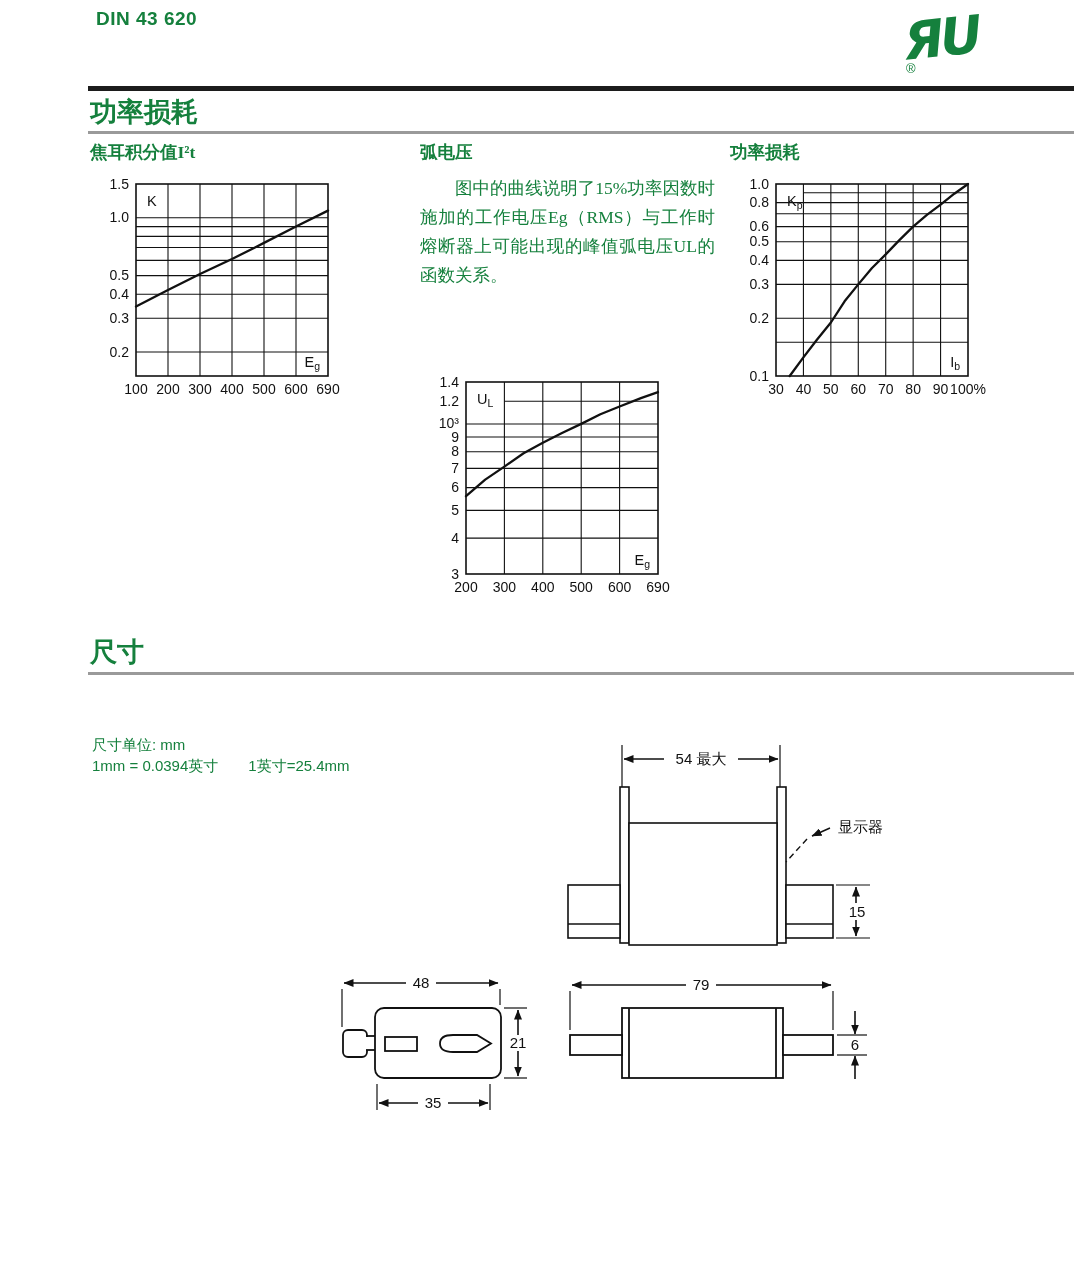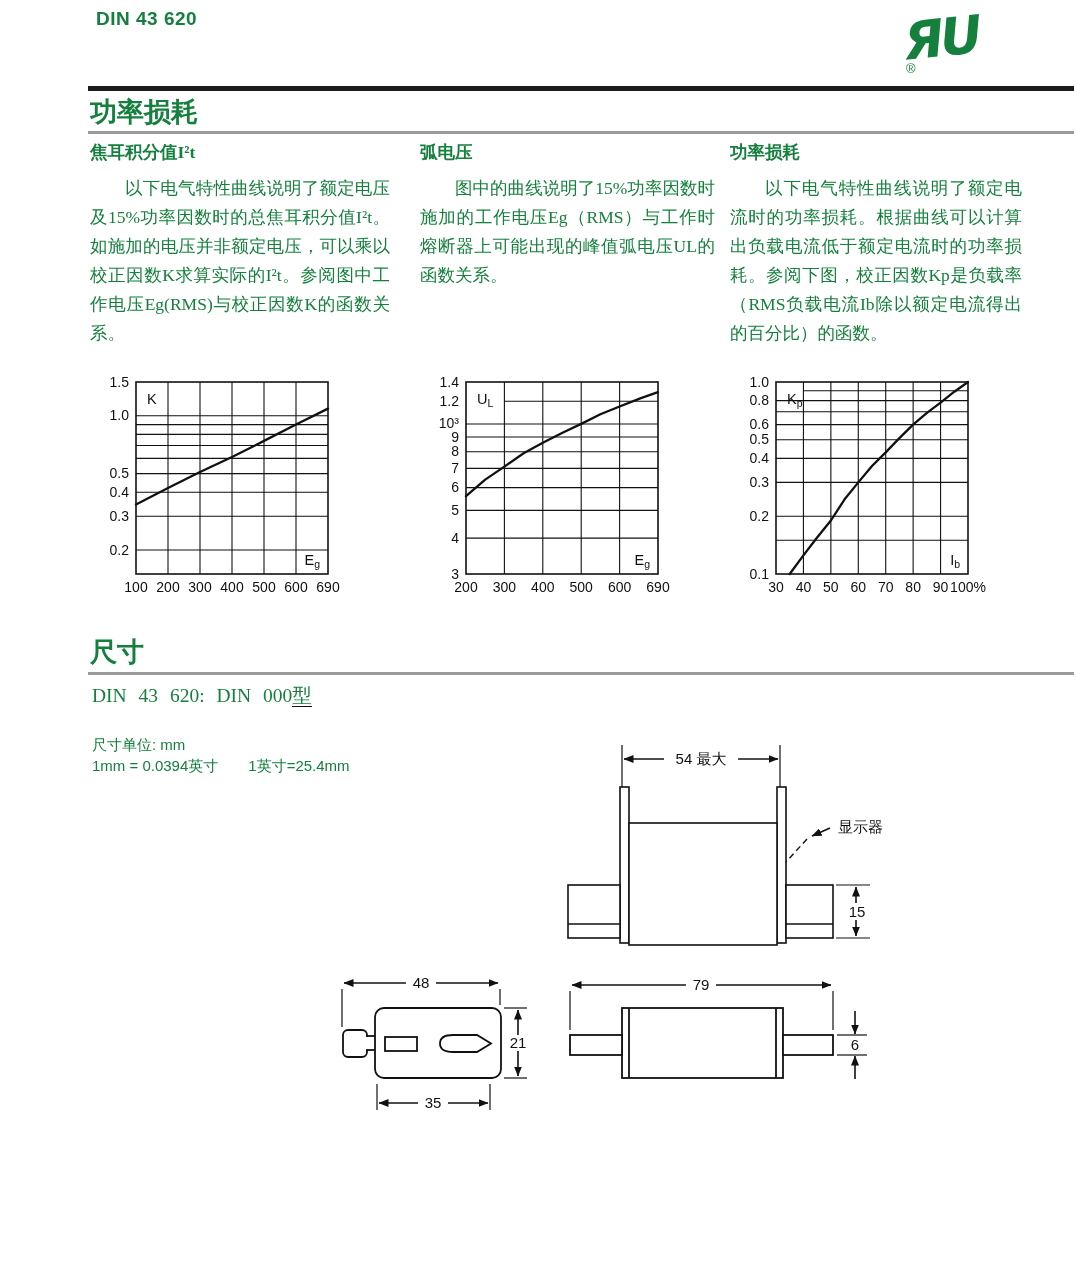--- a/index.html
+++ b/index.html
@@ -49,21 +49,20 @@
     <span class="reg">®</span>
   </div>
   <div class="thick-rule"></div>
 
   <div class="section-heading" style="top:94px;">功率损耗</div>
   <div class="gray-rule" style="top:131px;"></div>
 
   <div class="columns">
     <div class="col col1">
       <h3>焦耳积分值I²t</h3>
-      <p>以下电气特性曲线说明了额定电压及15%功率因数时的总焦耳积分值I²t。如施加的电压并非额定电压，可以乘以校正因数K求算实际的I²t。参阅图中工作电压Eg(RMS)与校正因数K的函数关系。</p>
       <div class="chart-wrap"><svg width="300" height="236" viewBox="0 0 300 236">
             <line x1="78" y1="10" x2="78" y2="202" stroke="#111" stroke-width="1.1"></line>
             <line x1="110" y1="10" x2="110" y2="202" stroke="#111" stroke-width="1.1"></line>
             <line x1="142" y1="10" x2="142" y2="202" stroke="#111" stroke-width="1.1"></line>
             <line x1="174" y1="10" x2="174" y2="202" stroke="#111" stroke-width="1.1"></line>
             <line x1="206" y1="10" x2="206" y2="202" stroke="#111" stroke-width="1.1"></line>
             <line x1="46" y1="178.0117625712064" x2="238" y2="178.0117625712064" stroke="#111" stroke-width="1.1"></line>
             <line x1="46" y1="144.20224083251563" x2="238" y2="144.20224083251563" stroke="#111" stroke-width="1.1"></line>
             <line x1="46" y1="120.21400340372202" x2="238" y2="120.21400340372202" stroke="#111" stroke-width="1.1"></line>
             <line x1="46" y1="101.60728090617518" x2="238" y2="101.60728090617518" stroke="#111" stroke-width="1.1"></line>
@@ -124,21 +123,20 @@
             <text x="161.2" y="220" text-anchor="middle" font-size="14">500</text>
             <text x="199.6" y="220" text-anchor="middle" font-size="14">600</text>
             <text x="238" y="220" text-anchor="middle" font-size="14">690</text>
             <text x="57" y="32" font-size="14.5">U<tspan font-size="10.5" dy="3">L</tspan></text>
             <text x="230" y="193" text-anchor="end" font-size="14.5">E<tspan font-size="10.5" dy="3">g</tspan></text>
             <polyline points="46.0,124.2 65.2,107.6 84.4,94.6 103.6,81.3 122.8,70.7 142.0,61.0 161.2,51.9 180.4,42.3 199.6,34.5 220.9,26.1 238.0,20.2" fill="none" stroke="#111" stroke-width="2.3" stroke-linejoin="round" stroke-linecap="round"></polyline>
           </svg></div>
     </div>
     <div class="col col3">
       <h3>功率损耗</h3>
-      <p>以下电气特性曲线说明了额定电流时的功率损耗。根据曲线可以计算出负载电流低于额定电流时的功率损耗。参阅下图，校正因数Kp是负载率（RMS负载电流Ib除以额定电流得出的百分比）的函数。</p>
       <div class="chart-wrap"><svg width="300" height="236" viewBox="0 0 300 236">
             <line x1="73.42857142857143" y1="10" x2="73.42857142857143" y2="202" stroke="#111" stroke-width="1.1"></line>
             <line x1="100.85714285714286" y1="10" x2="100.85714285714286" y2="202" stroke="#111" stroke-width="1.1"></line>
             <line x1="128.28571428571428" y1="10" x2="128.28571428571428" y2="202" stroke="#111" stroke-width="1.1"></line>
             <line x1="155.71428571428572" y1="10" x2="155.71428571428572" y2="202" stroke="#111" stroke-width="1.1"></line>
             <line x1="183.14285714285714" y1="10" x2="183.14285714285714" y2="202" stroke="#111" stroke-width="1.1"></line>
             <line x1="210.57142857142858" y1="10" x2="210.57142857142858" y2="202" stroke="#111" stroke-width="1.1"></line>
             <line x1="46" y1="168.1904782613092" x2="238" y2="168.1904782613092" stroke="#111" stroke-width="1.1"></line>
             <line x1="46" y1="144.2022408325156" x2="238" y2="144.2022408325156" stroke="#111" stroke-width="1.1"></line>
             <line x1="46" y1="110.39271909382482" x2="238" y2="110.39271909382482" stroke="#111" stroke-width="1.1"></line>
@@ -168,23 +166,20 @@
             <text x="57" y="32" font-size="14.5">K<tspan font-size="10.5" dy="3">p</tspan></text>
             <text x="230" y="193" text-anchor="end" font-size="14.5">I<tspan font-size="10.5" dy="3">b</tspan></text>
             <polyline points="59.7,202.0 73.4,183.4 87.1,165.5 100.9,148.5 114.6,127.3 128.3,110.4 142.0,94.0 155.7,80.4 169.4,66.1 183.1,52.6 196.9,40.9 210.6,30.7 224.3,19.7 238.0,10.0" fill="none" stroke="#111" stroke-width="2.3" stroke-linejoin="round" stroke-linecap="round"></polyline>
           </svg></div>
     </div>
   </div>
 
   <div class="section-heading" style="top:634px;">尺寸</div>
   <div class="gray-rule" style="top:672px;"></div>
 
-  <div class="din-type">
-    <span>DIN 43 620:  DIN 000</span><span class="u">型</span>
-  </div>
 
   <div class="notes">
     <div>
       <span class="lbl">尺寸单位:</span>
       <span>mm</span>
     </div>
     <div>
       <span>1mm = 0.0394英寸</span><span class="gap"></span><span>1英寸=25.4mm</span>
     </div>
   </div>

